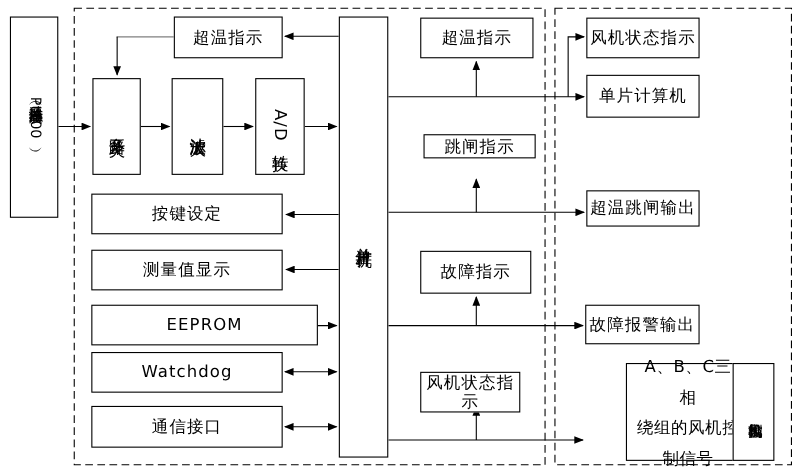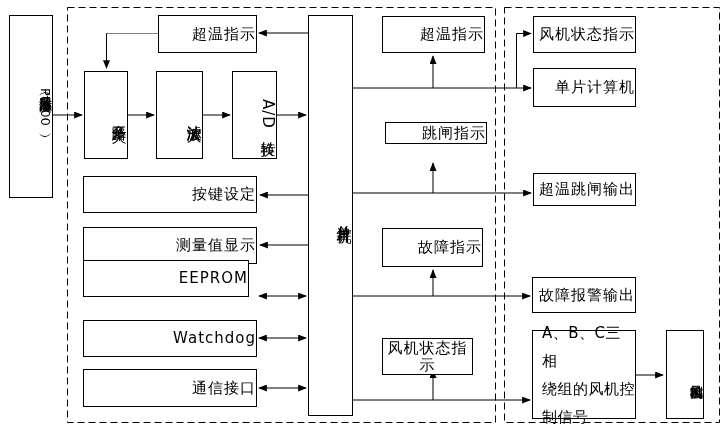--- a/index.html
+++ b/index.html
@@ -12,29 +12,29 @@
     overflow:hidden;
   }
   .layer{position:absolute;left:0;top:0;}
   .box{
     position:absolute;
     box-sizing:border-box;
     border:1px solid #000;
     background:#fff;
     display:flex;
     align-items:center;
-    justify-content:flex-end;
+    justify-content:center;
     font-size:15px;
     line-height:1.1;
     letter-spacing:1px;
     text-align:center;
   }
   .v{writing-mode:vertical-rl;text-orientation:mixed;}
   .small{font-size:13px;letter-spacing:0;}
-  .box.left-align{justify-content:flex-start;padding-left:9px;text-align:left;}
+  .box.left-align{justify-content:flex-start;padding-left:9px;text-align:center;margin-left:37px;}
   .multi{white-space:pre-line;line-height:28px;letter-spacing:0.5px;}
 </style>
 </head>
 <body>
 
 <div class="stage">
 
   <svg class="layer" width="728" height="433" viewBox="0 0 728 433">
     <defs>
       <marker id="arr" viewBox="0 0 10 8" refX="9" refY="4" markerWidth="9" markerHeight="7" orient="auto-start-reverse">
@@ -107,21 +107,21 @@
   </div>
 
   <div class="box" style="left:83px;top:176px;width:174px;height:37px">
     <span>按键设定</span>
   </div>
 
   <div class="box" style="left:83px;top:227px;width:174px;height:37px">
     <span>测量值显示</span>
   </div>
 
-  <div class="box" style="left:83px;top:260px;width:166px;height:37px">
+  <div class="box" style="left:83px;top:277px;width:206px;height:37px">
     <span>EEPROM</span>
   </div>
 
   <div class="box" style="left:83px;top:320px;width:174px;height:37px">
     <span>Watchdog</span>
   </div>
 
   <div class="box" style="left:83px;top:369px;width:174px;height:38px">
     <span>通信接口</span>
   </div>

